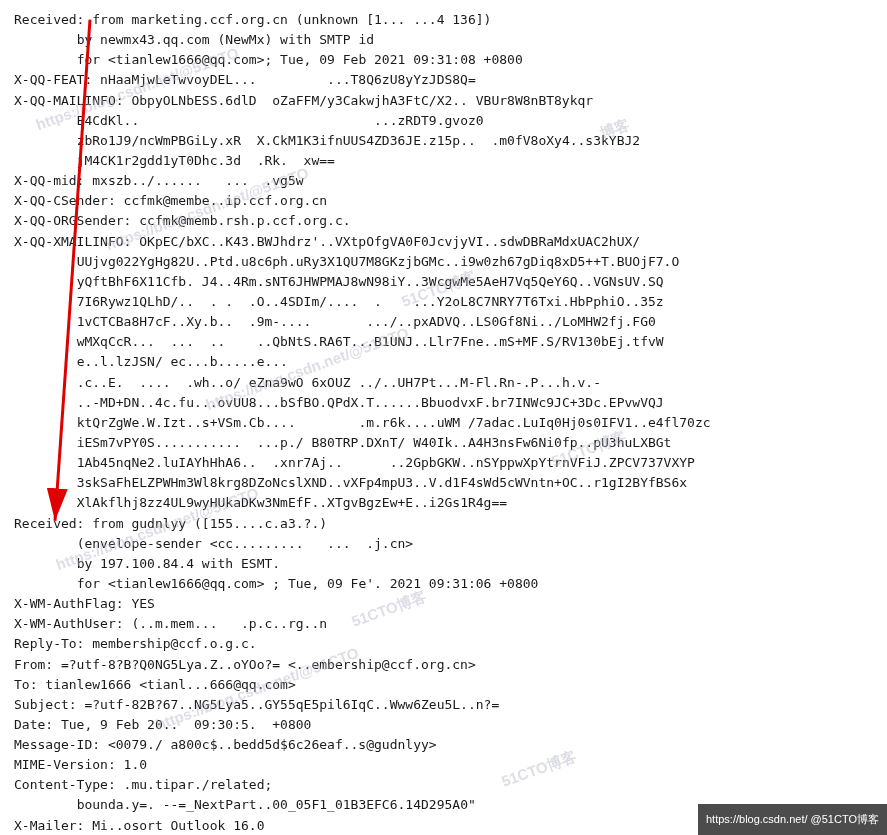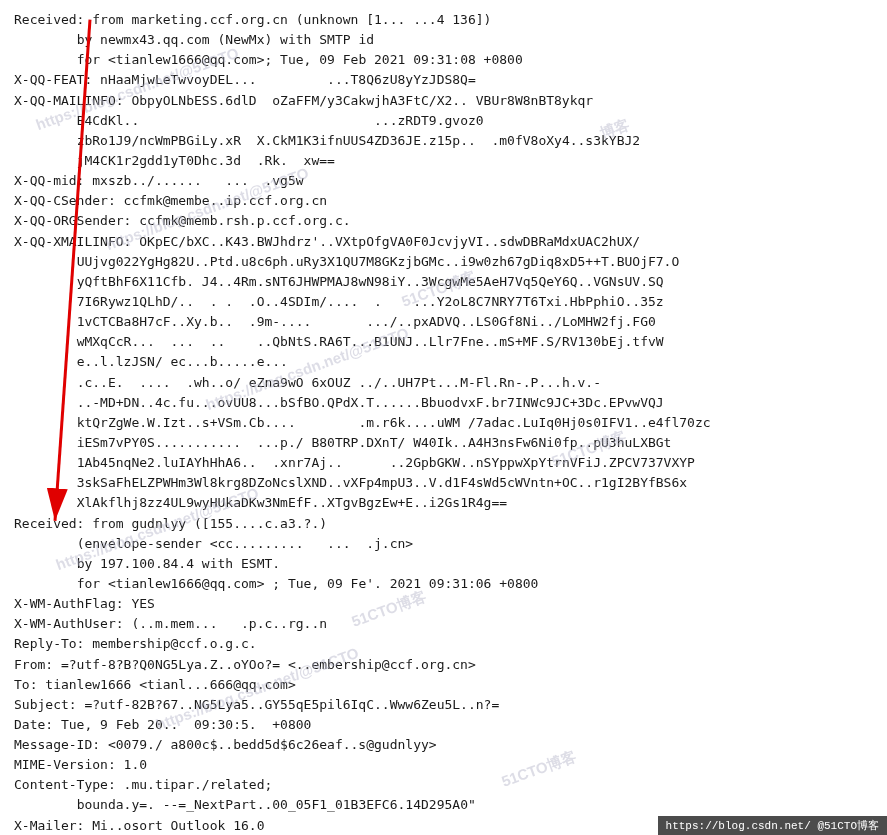--- a/index.html
+++ b/index.html
@@ -63,22 +63,22 @@
       z-index: 20;
     }
 
     .bottom-bar {
       position: fixed;
       bottom: 0;
       right: 0;
       background: rgba(0,0,0,0.7);
       color: #ffffff;
       font-size: 11px;
-      padding: 2px 8px;
-      font-family: Liberation Mono, monospace;
+      padding: 8px 8px;
+      font-family: Liberation Sans, sans-serif;
     }
   </style>
 </head>
 <body>
 
 <div class="content-area">
   <div class="watermark-overlay">
 
   <span class="watermark-text" style="left: 30px; top: 80px;">https://blog.csdn.net/@51CTO</span>
       <span class="watermark-text" style="left: 600px; top: 120px;">博客</span>

